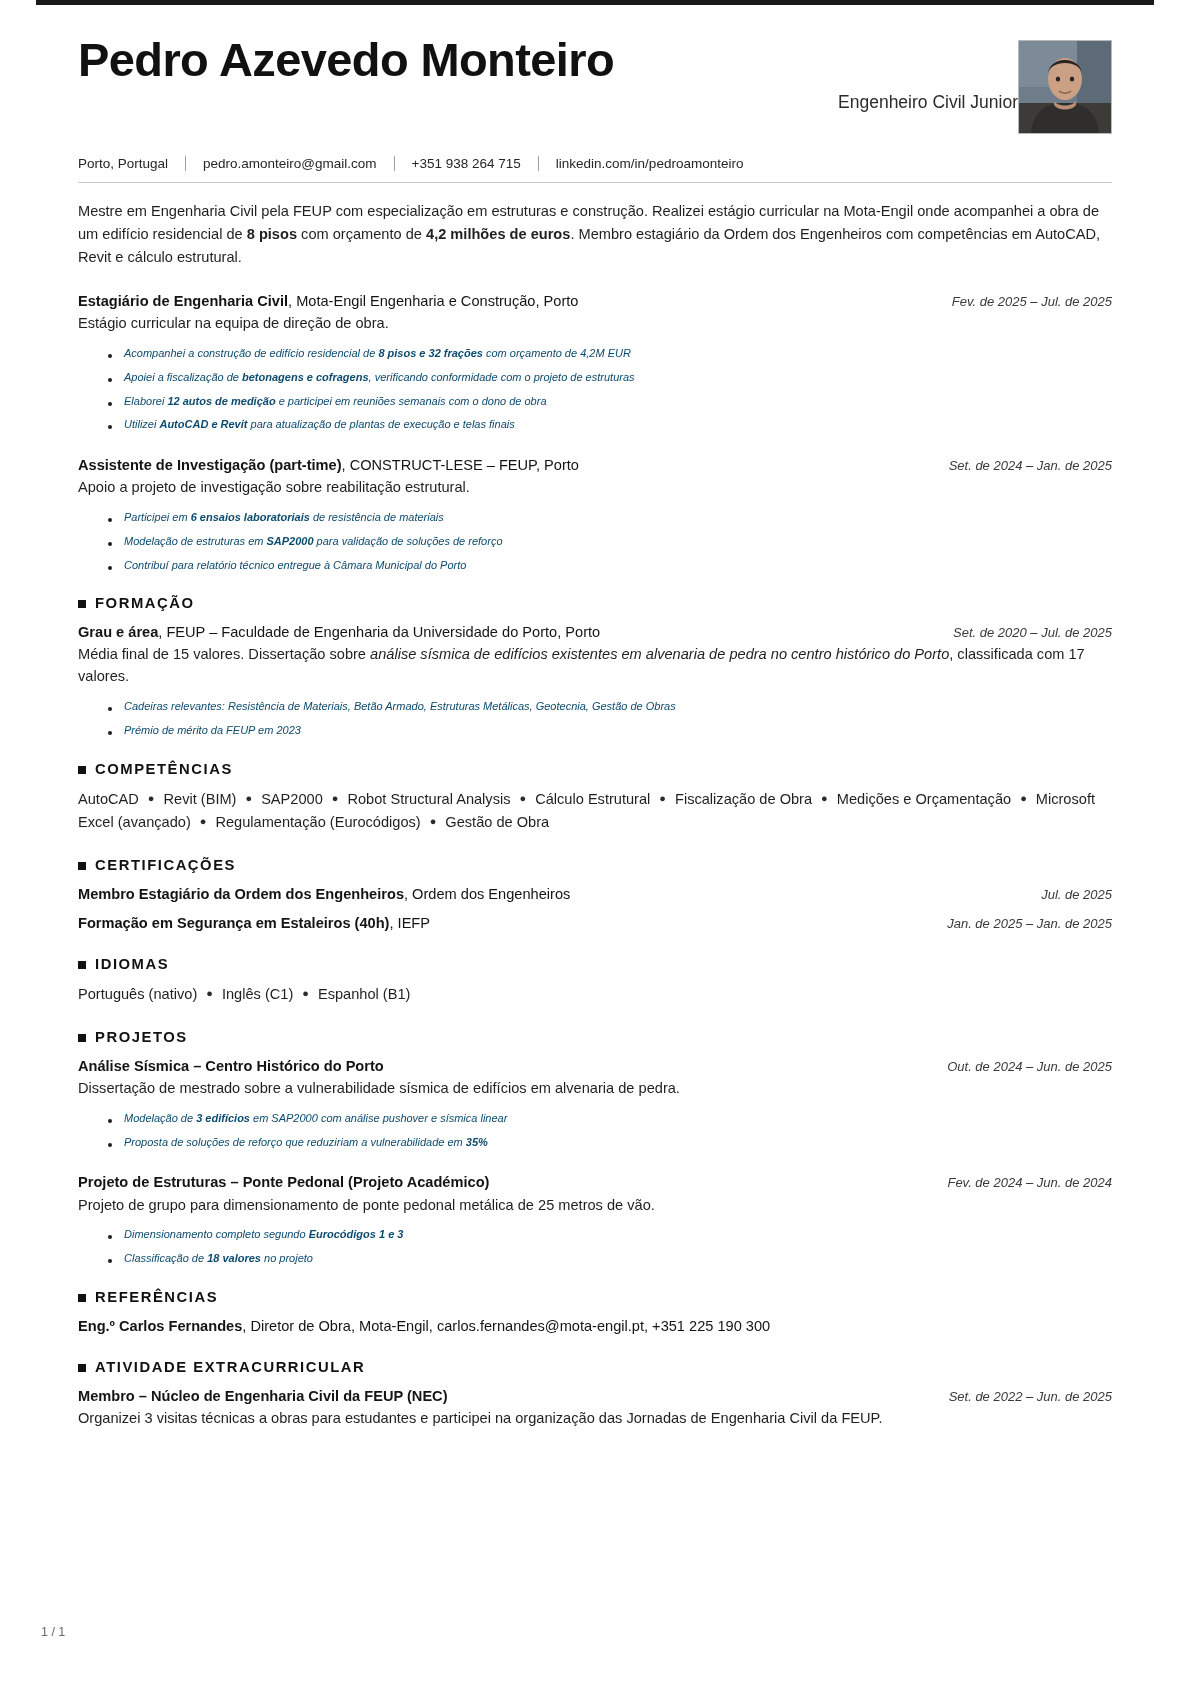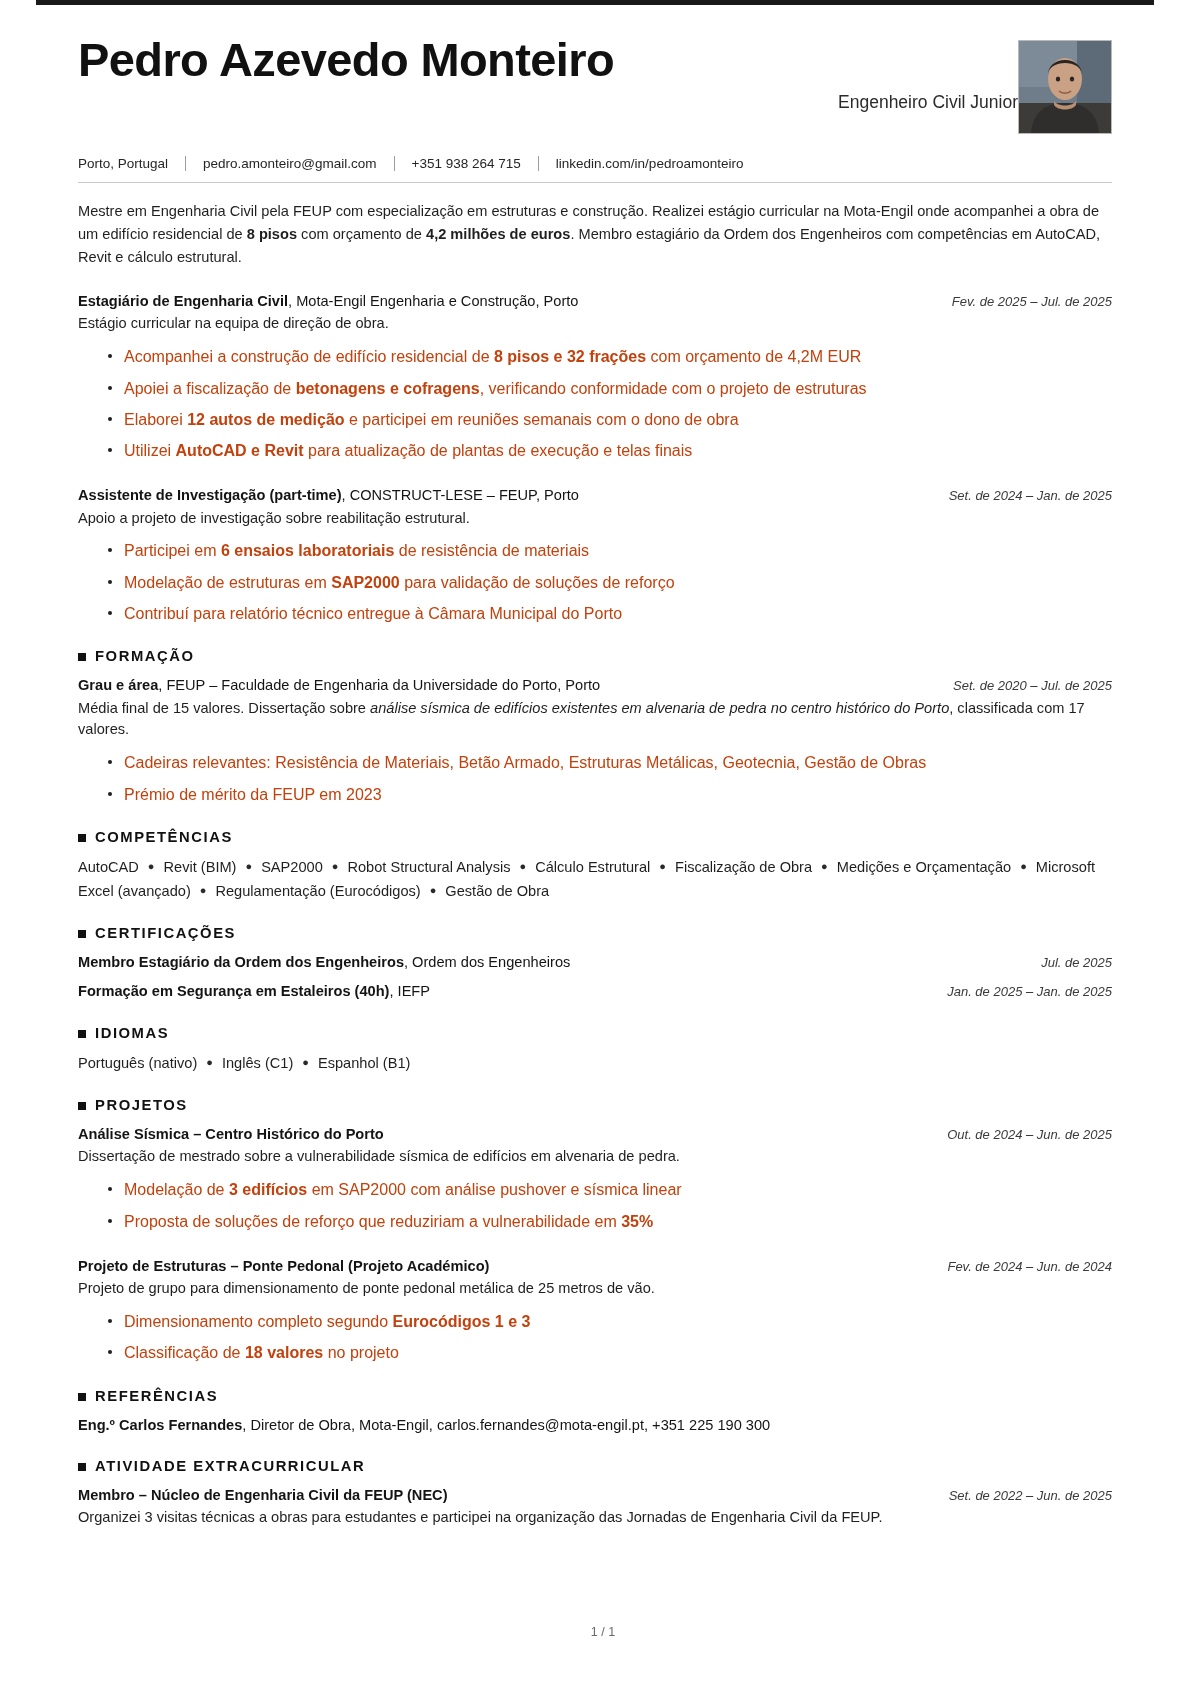--- a/index.html
+++ b/index.html
@@ -148,26 +148,27 @@
   }
   .entry-desc b { font-weight: 400; }
   .entry-desc i { font-style: italic; }
 
   ul.bullets {
     list-style: none;
     margin: 10px 0 0 0;
     padding: 0 0 0 30px;
   }
   ul.bullets li {
-    font-size: 16px;
+    font-size: 11px;
     line-height: 1.52;
-    color: #c2410c;
+    color: #0c4a6e;
     position: relative;
     padding-left: 16px;
     margin-bottom: 7px;
+    font-style: italic;
   }
   ul.bullets li:last-child { margin-bottom: 0; }
   ul.bullets li::before {
     content: "";
     position: absolute;
     left: 0;
     top: 9px;
     width: 4px;
     height: 4px;
     border-radius: 50%;
@@ -193,24 +194,23 @@
     display: flex;
     align-items: baseline;
     justify-content: space-between;
     gap: 16px;
     margin-bottom: 8px;
   }
   .cert-row:last-child { margin-bottom: 4px; }
 
   .footer-page {
     position: absolute;
-    left: 16px;
+    left: 5px;
     right: 0;
     bottom: 44px;
-    text-align: center;
     font-size: 12.5px;
     color: #6a6a6a;
   }
 </style>
 </head>
 <body>
 
 <div class="page">
   <div class="top-rule"></div>
 

